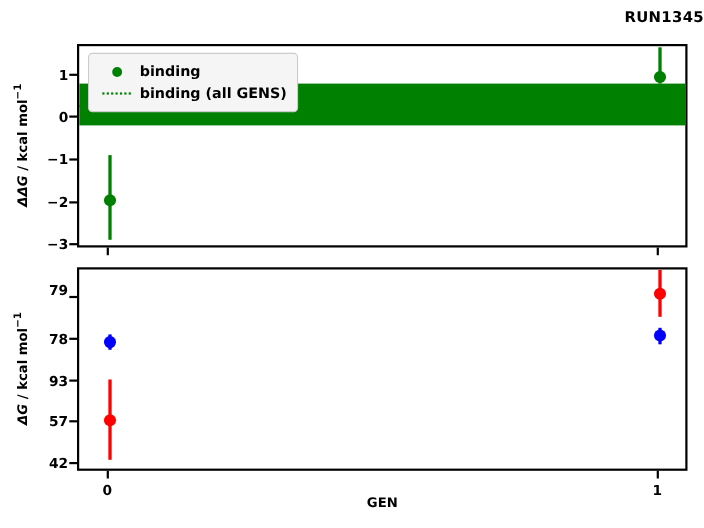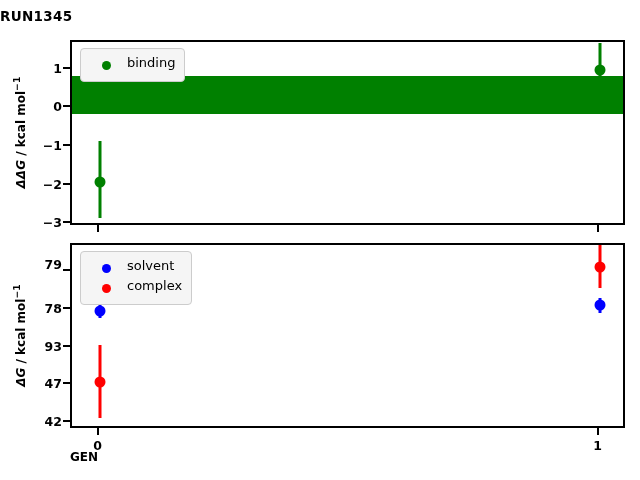--- a/index.html
+++ b/index.html
@@ -16,21 +16,21 @@
     height: 480px;
     background: #ffffff;
     overflow: hidden;
   }
   
   #fig-title {
     position: absolute;
     left: 0;
     top: 8px;
     width: 640px;
-    text-align: left;
+    text-align: right;
     font-size: 13.5px;
     font-weight: bold;
     color: #000000;
     letter-spacing: 0.3px;
   }
   
   .axes {
     position: absolute;
     box-sizing: border-box;
     border: 2px solid #000000;
@@ -91,20 +91,21 @@
     transform-origin: 50% 50%;
     transform: rotate(-90deg);
     white-space: nowrap;
     text-align: center;
   }
   #xlabel {
     position: absolute;
     left: 70px;
     top: 450px;
     width: 555px;
+    text-align: center;
     font-size: 12px;
     font-weight: bold;
     color: #000000;
   }
   .sup {
     font-size: 0.78em;
     vertical-align: super;
   }
   .ital {
     font-style: italic;
@@ -142,21 +143,23 @@
   #legend-top {
     left: 80px;
     top: 48px;
   }
   #legend-bottom {
     left: 80px;
     top: 251px;
   }
   .legend-row {
     display: flex;
+    align-items: center;
     height: 20px;
+    font-weight: bold;
   }
   .legend-key {
     width: 34px;
     display: flex;
     align-items: center;
     justify-content: center;
   }
   .legend-dot {
     width: 9px;
     height: 9px;
@@ -211,31 +214,37 @@
       </div>
   </div>
 
   <div class="legend" id="legend-top">
       <div class="legend-row">
         <span class="legend-key">
           <span class="legend-dot" style="background: rgb(0, 128, 0);"></span>
         </span>
         <span class="legend-text">binding</span>
       </div>
+      <div class="legend-row">
+        <span class="legend-key">
+          <span class="legend-dash" style="border-top-color: rgb(0, 128, 0);"></span>
+        </span>
+        <span class="legend-text">binding (all GENS)</span>
+      </div>
     </div>
 
   <div class="ylabel" id="ylabel-bottom" style="width: 185px; left: -73.5px; top: 326.5px;">
     <span class="ital">ΔG</span><span> / kcal mol</span><span class="sup">−1</span>
   </div>
 
   <div id="ytick-labels-bottom">
       <div class="ytick-label" style="top: 264px; left: 14px; width: 48px;">79</div>
       <div class="ytick-label" style="top: 307.939px; left: 14px; width: 48px;">78</div>
       <div class="ytick-label" style="top: 345.694px; left: 14px; width: 48px;">93</div>
-      <div class="ytick-label" style="top: 383.449px; left: 14px; width: 48px;">47</div>
+      <div class="ytick-label" style="top: 383.449px; left: 14px; width: 48px;">57</div>
       <div class="ytick-label" style="top: 421.204px; left: 14px; width: 48px;">42</div>
     </div>
   <div id="ytick-marks-bottom">
       <div class="ytick-mark" style="top: 269.184px;"></div>
       <div class="ytick-mark" style="top: 306.939px;"></div>
       <div class="ytick-mark" style="top: 344.694px;"></div>
       <div class="ytick-mark" style="top: 382.449px;"></div>
       <div class="ytick-mark" style="top: 420.204px;"></div>
     </div>
 
@@ -245,34 +254,20 @@
         <div class="marker" style="left: 27.5px; top: 66.0714px; background: rgb(0, 0, 255);"></div>
         <div class="errbar" style="left: 527.5px; top: 52.8571px; height: 15.102px; background: rgb(0, 0, 255);"></div>
         <div class="marker" style="left: 527.5px; top: 60.4082px; background: rgb(0, 0, 255);"></div>
         <div class="errbar" style="left: 27.5px; top: 100.429px; height: 72.8673px; background: rgb(255, 0, 0);"></div>
         <div class="marker" style="left: 27.5px; top: 137.429px; background: rgb(255, 0, 0);"></div>
         <div class="errbar" style="left: 527.5px; top: 0.377551px; height: 42.2857px; background: rgb(255, 0, 0);"></div>
         <div class="marker" style="left: 527.5px; top: 21.898px; background: rgb(255, 0, 0);"></div>
       </div>
   </div>
 
-  <div class="legend" id="legend-bottom">
-      <div class="legend-row">
-        <span class="legend-key">
-          <span class="legend-dot" style="background: rgb(0, 0, 255);"></span>
-        </span>
-        <span class="legend-text">solvent</span>
-      </div>
-      <div class="legend-row">
-        <span class="legend-key">
-          <span class="legend-dot" style="background: rgb(255, 0, 0);"></span>
-        </span>
-        <span class="legend-text">complex</span>
-      </div>
-    </div>
 
   <div id="xtick-marks">
       <div class="xtick-mark" style="left: 96.5px; top: 428px;"></div>
       <div class="xtick-mark" style="left: 96.5px; top: 225px;"></div>
       <div class="xtick-mark" style="left: 596.5px; top: 428px;"></div>
       <div class="xtick-mark" style="left: 596.5px; top: 225px;"></div>
     </div>
   <div id="xtick-labels">
       <div class="xtick-label" style="left: 97.5px; top: 438px;">0</div>
       <div class="xtick-label" style="left: 597.5px; top: 438px;">1</div>

